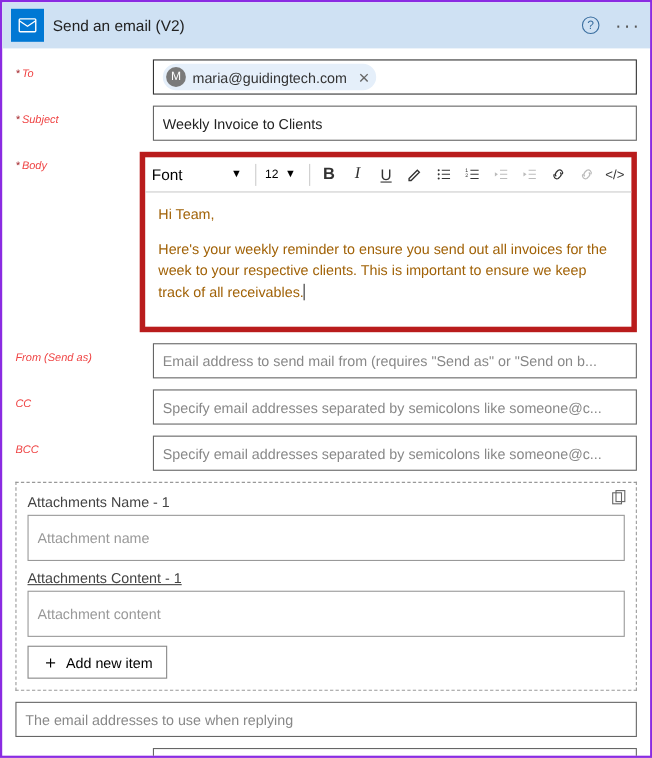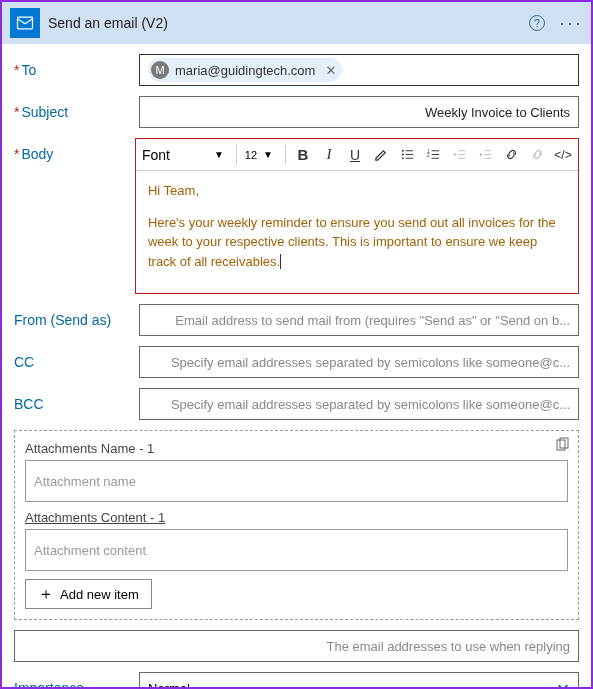--- a/index.html
+++ b/index.html
@@ -11,39 +11,39 @@
     width: 30px; height: 30px; background: #0078d4; display: flex; align-items: center; justify-content: center;
   }
   .app-icon svg { width: 20px; height: 20px; }
   .header-title { flex: 1; font-size: 14px; color: #222; }
   .header-right { display: flex; gap: 14px; align-items: center; color: #605e5c; }
   .help-icon { width:16px; height:16px; border:1px solid #3b6fa0; border-radius:50%; display:flex; align-items:center; justify-content:center; font-size:11px; color:#3b6fa0; cursor:pointer;}
   .dots { font-size: 18px; letter-spacing: 2px; cursor: pointer; color:#555;}
   
   .form { padding: 10px 12px; }
   .row { display: flex; align-items: flex-start; margin-bottom: 10px; }
-  .label { width: 125px; font-size: 14px; color: #0369a1; padding-top: 8px; }
+  .label { width: 125px; font-size: 10px; color: #ef4444; padding-top: 8px; font-style: italic; }
   .req::before { content: "*"; color: #a4262c; margin-right: 2px; }
   .field { flex: 1; }
   
   .input-box {
     width: 100%; border: 1px solid #666; height: 32px; padding: 4px 8px; font-size: 13px; color: #222;
     display: flex; align-items: center; background:#fff;
   }
-  .input-box input { border:none; outline:none; width:100%; font-size:13px; color:#222; background:transparent;text-align:right;}
+  .input-box input { border:none; outline:none; width:100%; font-size:13px; color:#222; background:transparent;}
   .input-box.placeholder input::placeholder { color:#888; }
   
   .pill {
     background: #e5effa; border-radius: 14px; height: 24px; display: inline-flex; align-items: center;
     padding: 0 6px 0 3px; gap: 6px; font-size: 13px; color:#333;
   }
   .pill .avatar { width: 18px; height: 18px; border-radius: 50%; background: #7a7a7a; color:#fff; font-size:11px; display:flex; align-items:center; justify-content:center; }
   .pill .x { margin-left: 4px; cursor:pointer; color:#666; font-size:13px; }
   
-  .rte-box { border:1px solid #b91c1c; }
+  .rte-box { border:5px solid #b91c1c; }
   .toolbar { display:flex; align-items:center; height:32px; border-bottom:1px solid #ccc; padding:0 4px; gap:4px; }
   .font-sel { border:none; font-size:14px; padding:2px 2px; width:70px; background:transparent; }
   .caret { font-size:10px; margin-right:6px;}
   .size-sel { font-size:11px; padding:0 2px;}
   .tb-sep { width:1px; height:20px; background:#ccc; margin:0 2px;}
   .tb-btn { width:22px; height:24px; display:flex; align-items:center; justify-content:center; cursor:pointer; color:#333;}
   .tb-btn.dim { color:#bbb; }
   .tb-btn.bold { font-weight:700; font-size:15px;}
   .tb-btn.italic { font-style:italic; font-family:Georgia,serif; font-size:15px;}
   .tb-btn.underline { text-decoration:underline; font-size:14px;}

